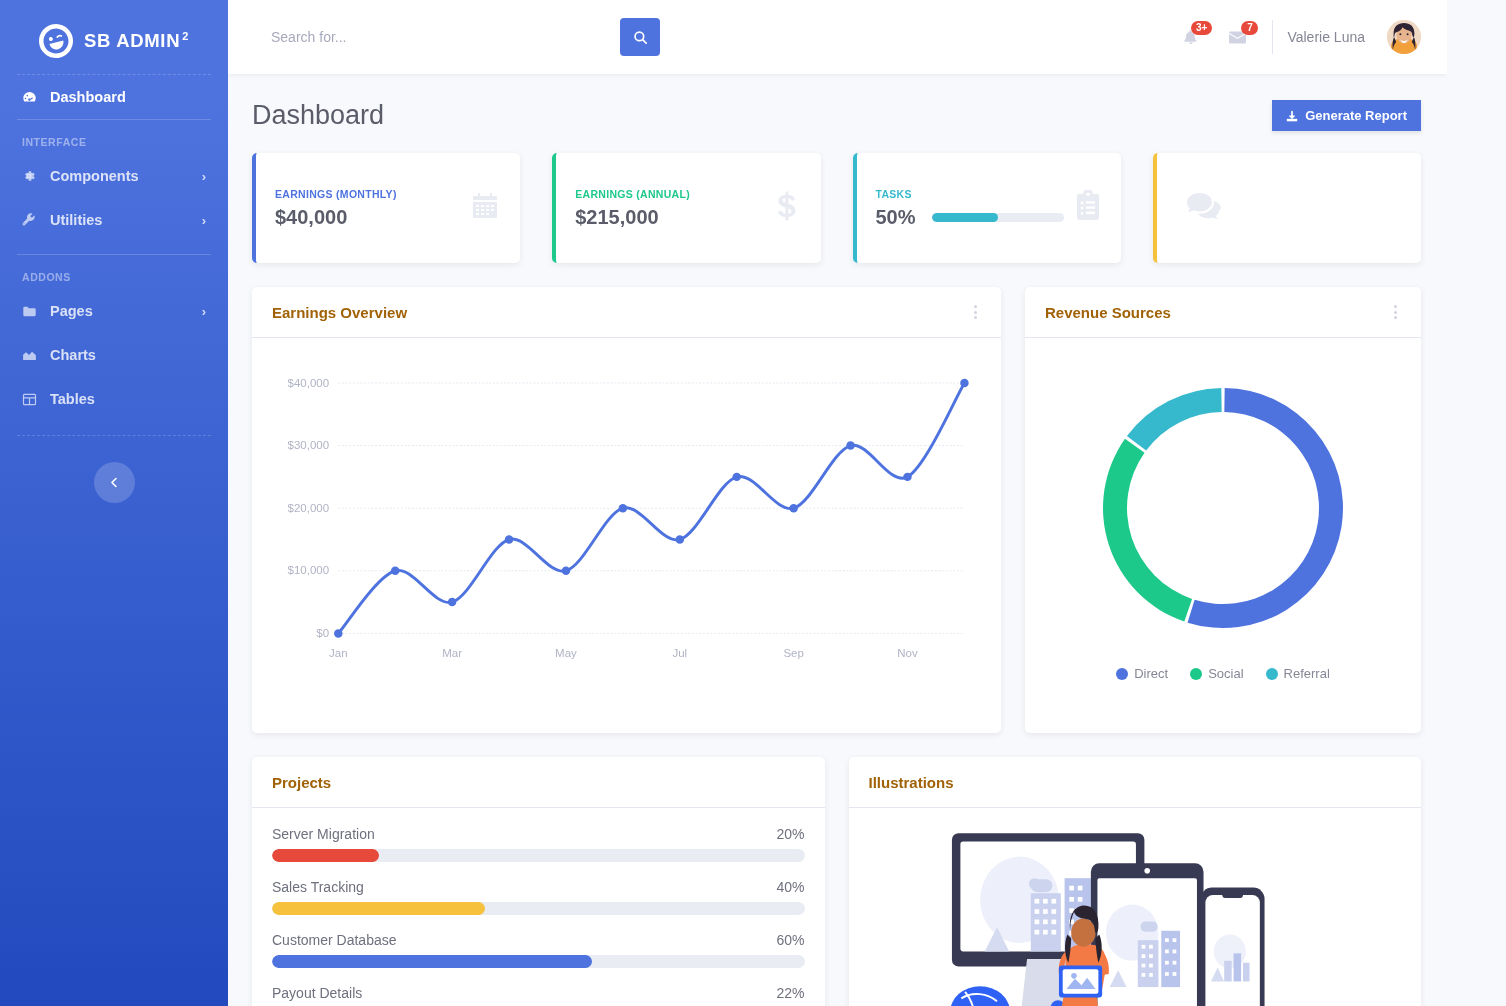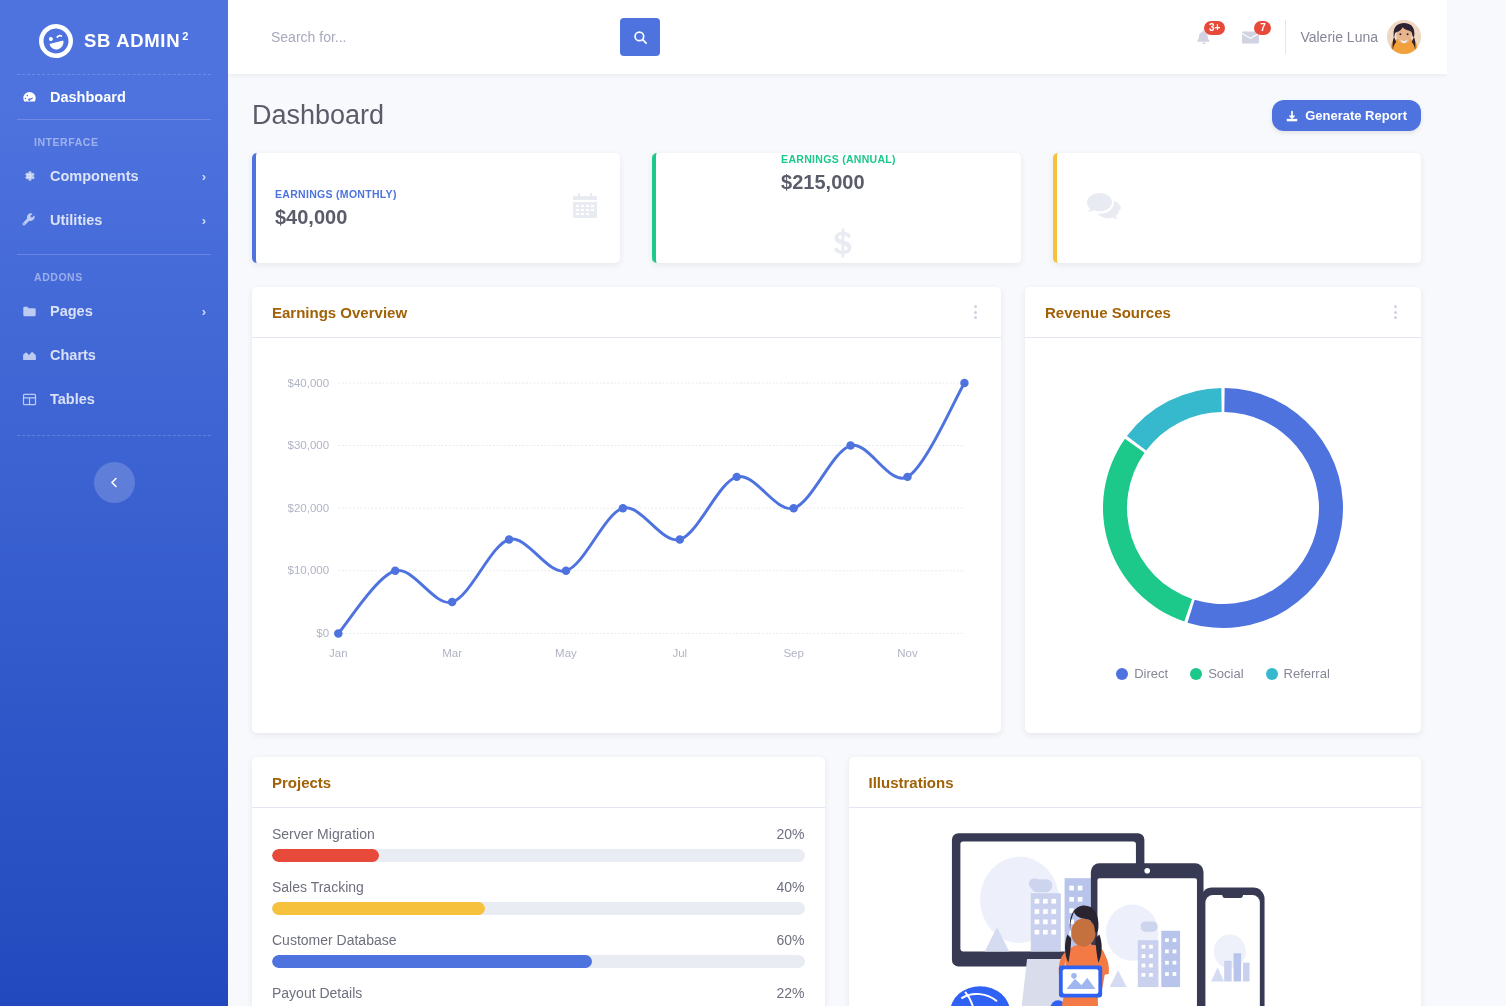--- a/index.html
+++ b/index.html
@@ -50,21 +50,21 @@
   .nav-item .ni-icon {
     width: 21px; display: inline-flex; align-items: center; justify-content: flex-start;
     opacity: 0.9; margin-right: 7px;
   }
   .nav-item.active .ni-icon { opacity: 1; }
   .nav-item .caret {
     position: absolute; right: 22px; font-size: 13px;
     color: rgba(255,255,255,0.75); font-weight: bold;
   }
   .nav-group {
-    padding: 16px 0 6px 34px;
+    padding: 16px 0 6px 22px;
     font-size: 10.5px; letter-spacing: 0.55px;
     color: rgba(255,255,255,0.45); font-weight: bold;
   }
   .nav-spacer { height: 12px; }
 
   .toggle-wrap { display: flex; justify-content: center; margin-top: 26px; }
   .toggle-btn {
     width: 41px; height: 41px; border-radius: 50%;
     background: rgba(255,255,255,0.18);
     display: flex; align-items: center; justify-content: center;
@@ -99,36 +99,36 @@
     display: flex; align-items: center; justify-content: center;
     cursor: pointer;
   }
   .badge {
     position: absolute; top: 7px; right: 2px;
     background: #e74a3b; color: #fff; border-radius: 9px;
     font-size: 10px; font-weight: bold; padding: 1px 5px 2px;
     line-height: 1.1; min-width: 17px; text-align: center;
   }
   .topbar-sep { width: 1px; height: 34px; background: #e3e6f0; margin: 0 14px 0 12px; }
-  .user-area { display: flex; align-items: center; gap: 9px; cursor: pointer; justify-content: space-between; }
+  .user-area { display: flex; align-items: center; gap: 22px; cursor: pointer; justify-content: space-between; }
   .user-name { font-size: 14px; color: #858796; }
   .avatar {
     width: 34px; height: 34px; border-radius: 50%;
     overflow: hidden; position: relative; background: #f3d9c6;
   }
 
   .content {
     flex: 1; padding: 18px 26px 0 24px; overflow: hidden;
   }
 
   .page-head { display: flex; align-items: center; margin-bottom: 22px; padding-top: 8px; }
   .page-title { font-size: 27px; color: #5a5c69; font-weight: normal; }
   .gen-report {
     margin-left: auto; background: #4e73df; color: #fff;
-    border: none; border-radius: 12px; padding: 8px 14px;
+    border: none; border-radius: 0; padding: 8px 14px;
     font-size: 13px; font-weight: bold; cursor: pointer;
     display: inline-flex; align-items: center; gap: 7px;
     box-shadow: 0 2px 4px rgba(58,59,69,0.12);
     font-family: inherit;
   }
 
   
   .stat-row { display: flex; gap: 32px; margin-bottom: 24px; }
   .stat-card {
     flex: 1; background: #fff; border-radius: 5px; height: 110px;
@@ -371,34 +371,50 @@
           </div>
           <span class="stat-icon">
             <svg width="32" height="32" viewBox="0 0 32 32" fill="currentColor">
               <path d="M9 3h2v3H9zM21 3h2v3h-2z"></path>
               <path d="M5 6h22a1 1 0 0 1 1 1v3H4V7a1 1 0 0 1 1-1z"></path>
               <path d="M4 12h24v15a1 1 0 0 1-1 1H5a1 1 0 0 1-1-1V12zm3 3v2h3v-2H7zm5 0v2h3v-2h-3zm5 0v2h3v-2h-3zm5 0v2h3v-2h-3zM7 19v2h3v-2H7zm5 0v2h3v-2h-3zm5 0v2h3v-2h-3zm5 0v2h3v-2h-3zM7 23v2h3v-2H7zm5 0v2h3v-2h-3zm5 0v2h3v-2h-3z"></path>
             </svg>
           </span>
         </div>
 
-        <div class="stat-card" id="sc1" style="border-left-color: rgb(28, 200, 138); flex-direction: column;">
+        <div class="stat-card" id="sc1" style="border-left-color: rgb(28, 200, 138);">
           <div class="stat-text">
             <div class="stat-label" id="sl1" style="color: rgb(28, 200, 138);">EARNINGS (ANNUAL)</div>
             <div class="stat-value-row">
               <span class="stat-value">$215,000</span>
             </div>
           </div>
           <span class="stat-icon">
             <svg width="30" height="32" viewBox="0 0 24 32" fill="currentColor">
               <path d="M13.4 14.1V8.3c1.6.3 2.7 1.2 3.2 2 .3.5.9.7 1.4.4l1.3-.7c.6-.3.8-1 .4-1.6-1-1.7-3-3.2-6.3-3.6V2.6c0-.6-.5-1-1-1h-1c-.6 0-1 .4-1 1v2.2C6.4 5.2 3.6 7.5 3.6 11c0 4 3.2 5.4 6.8 6.3v6.5c-2.1-.4-3.3-1.6-3.9-2.7-.3-.5-.9-.7-1.4-.4l-1.4.7c-.6.3-.8 1-.4 1.6 1.2 2 3.4 3.7 7.1 4.1v2.3c0 .6.4 1 1 1h1c.5 0 1-.4 1-1v-2.3c4.3-.5 7-3 7-6.6 0-4.2-3.3-5.6-7-6.4zm-3-1.5c-1.9-.6-3-1.2-3-2.4 0-1.1 1-2 3-2.3v4.7zm3 11.2v-5.3c2 .6 3.1 1.3 3.1 2.6 0 1.3-1 2.3-3.1 2.7z"></path>
             </svg>
           </span>
         </div>
 
+        <div class="stat-card" id="sc2" style="border-left-color: rgb(54, 185, 204);">
+          <div class="stat-text">
+            <div class="stat-label" id="sl2" style="color: rgb(54, 185, 204);">TASKS</div>
+            <div class="stat-value-row">
+              <span class="stat-value">50%</span>
+              <span class="stat-progress">
+                <i id="tasks-bar" style="width: 50%; background: rgb(54, 185, 204);"></i>
+              </span>
+            </div>
+          </div>
+          <span class="stat-icon">
+            <svg width="28" height="32" viewBox="0 0 26 32" fill="currentColor">
+              <path d="M22 4h-4.2a4.8 4.8 0 0 0-9.6 0H4a2 2 0 0 0-2 2v22a2 2 0 0 0 2 2h18a2 2 0 0 0 2-2V6a2 2 0 0 0-2-2zM13 2.4a1.8 1.8 0 1 1 0 3.6 1.8 1.8 0 0 1 0-3.6zM7 11.5a1.4 1.4 0 1 1 0 2.8 1.4 1.4 0 0 1 0-2.8zm0 5.2a1.4 1.4 0 1 1 0 2.8 1.4 1.4 0 0 1 0-2.8zm0 5.2a1.4 1.4 0 1 1 0 2.8 1.4 1.4 0 0 1 0-2.8zM20 24h-9v-2.4h9V24zm0-5.2h-9v-2.4h9v2.4zm0-5.2h-9v-2.4h9v2.4z"></path>
+            </svg>
+          </span>
+        </div>
 
         <div class="stat-card" id="sc3" style="border-left-color: rgb(246, 194, 62);">
           <span class="stat-icon">
             <svg width="36" height="30" viewBox="0 0 36 30" fill="currentColor">
               <path d="M13.5 2C6.6 2 1 6.2 1 11.4c0 2.3 1.1 4.4 2.9 6-.6 2-2 3.6-2 3.6s3.4-.4 5.5-1.8c1.8.7 3.9 1.1 6.1 1.1 6.9 0 12.5-4.2 12.5-9.4S20.4 2 13.5 2z"></path>
               <path d="M35 17.6c0-3.5-3-6.5-7.2-7.6.1.5.2 1 .2 1.5 0 6.3-6.5 11.3-14.5 11.3-.5 0-1 0-1.5-.1 1.8 2.7 5.6 4.6 10 4.6 1.8 0 3.5-.3 5-.9 1.8 1.2 4.6 1.5 4.6 1.5s-1.2-1.4-1.7-3.1c1.9-1.4 3.1-3.3 3.1-5.4z"></path>
             </svg>
           </span>
         </div>
       </div>

